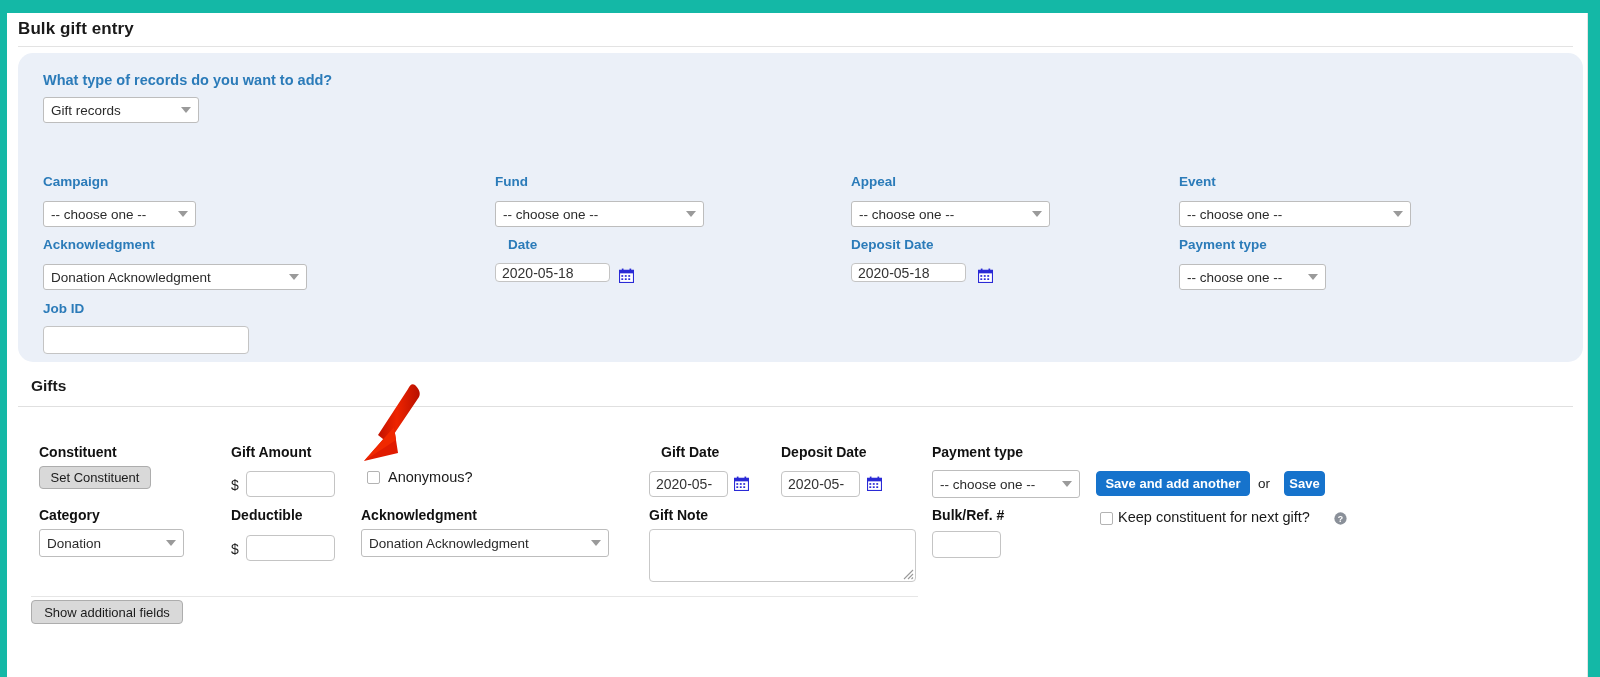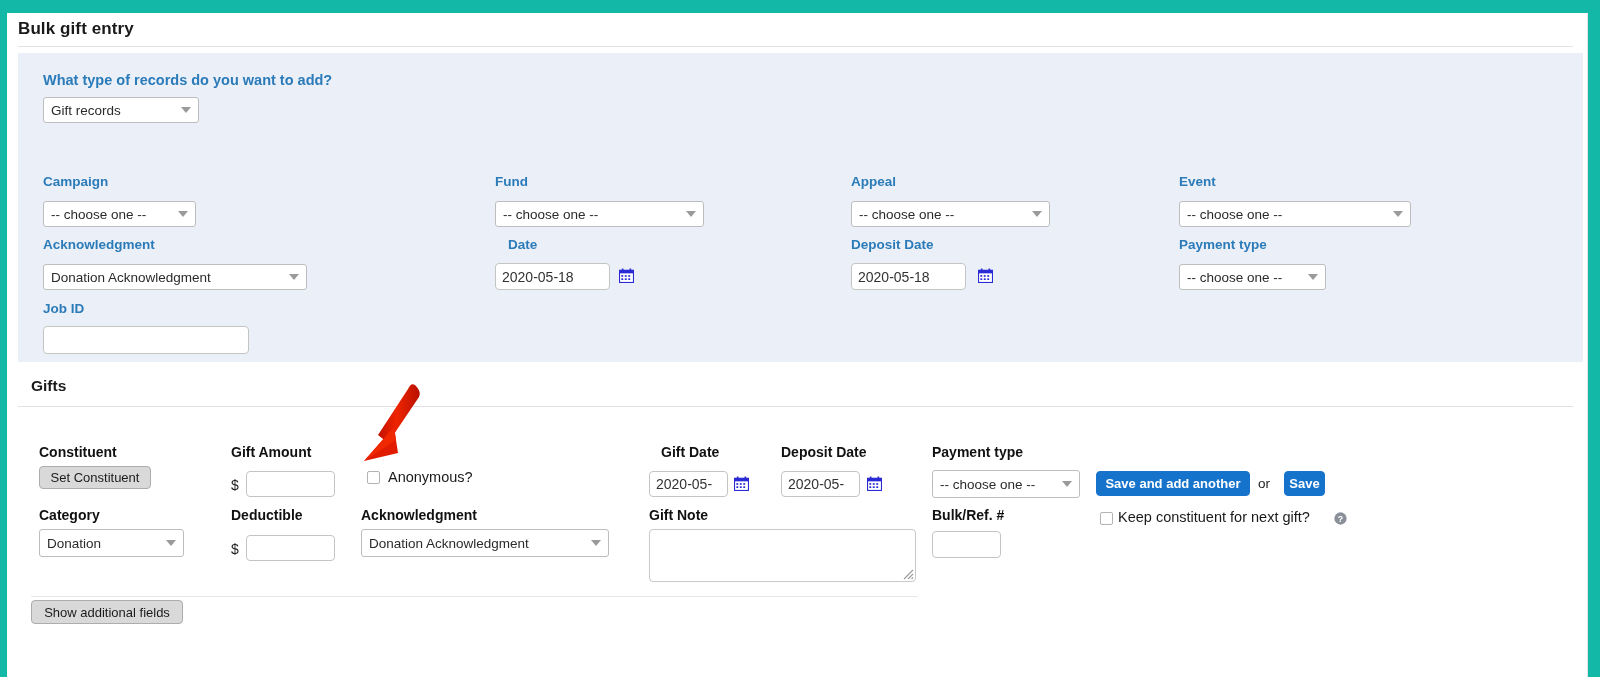--- a/index.html
+++ b/index.html
@@ -47,21 +47,21 @@
   }
 
   
   .settings-panel {
     position: absolute;
     left: 11px;
     top: 40px;
     width: 1565px;
     height: 309px;
     background: #ebf0f8;
-    border-radius: 1px;
+    border-radius: 15px;
     box-sizing: border-box;
   }
   .panel-q {
     position: absolute;
     left: 25px;
     top: 19px;
     font-size: 14.5px;
     font-weight: bold;
     color: #2b7bb9;
   }
@@ -119,21 +119,21 @@
     margin-left: 4px;
     margin-right: 3px;
     border-left: 5px solid transparent;
     border-right: 5px solid transparent;
     border-top: 6px solid #9a9a9a;
   }
 
   
   .inp {
     position: absolute;
-    height: 27px;
+    height: 19px;
     background: #fff;
     border: 1px solid #c4c4c4;
     border-radius: 4px;
     box-sizing: border-box;
     font-size: 14px;
     color: #333;
     display: flex;
     align-items: center;
     padding: 0 6px;
     white-space: nowrap;

